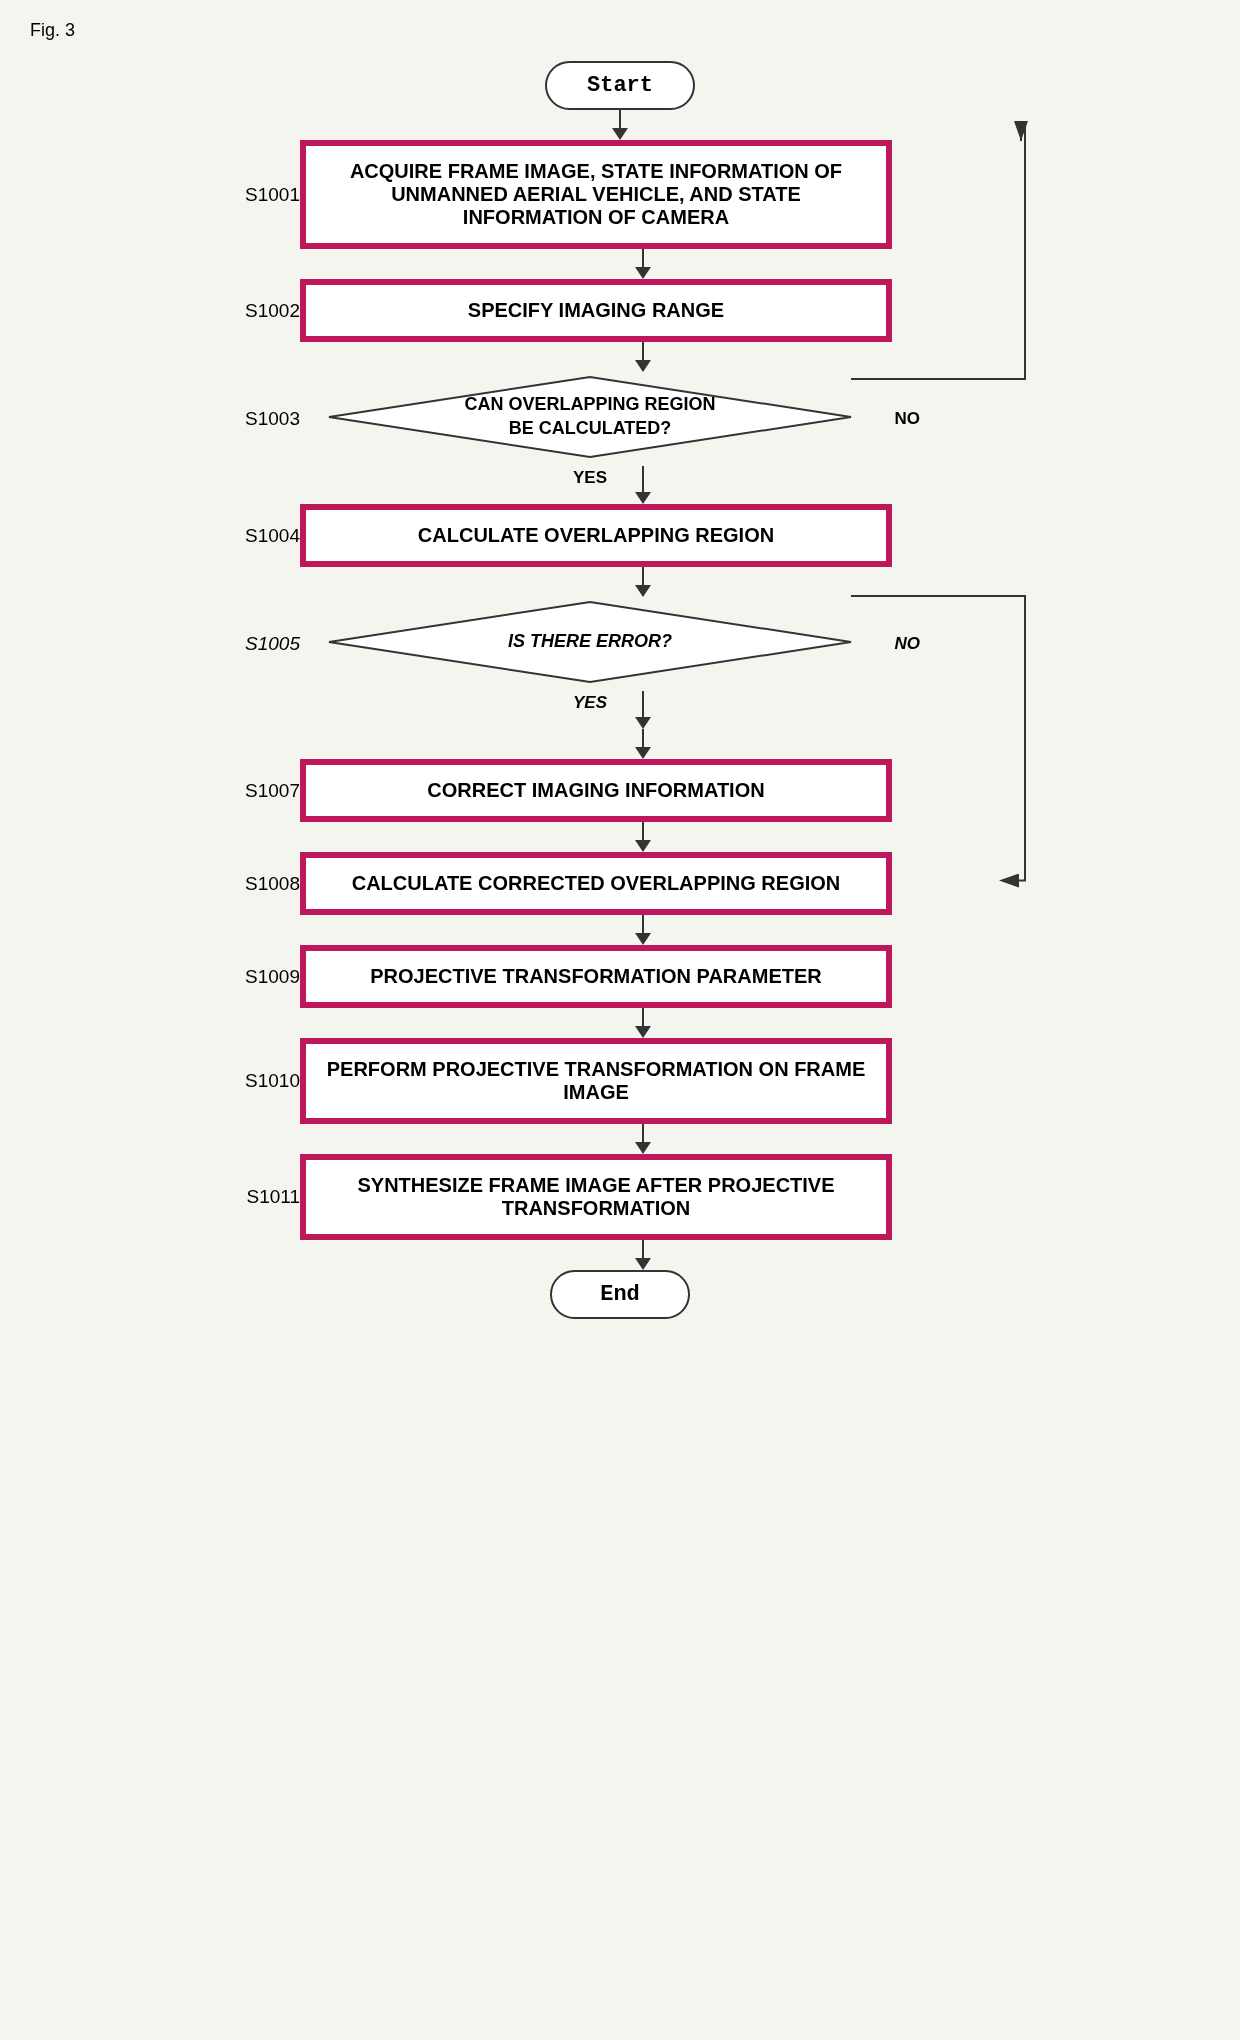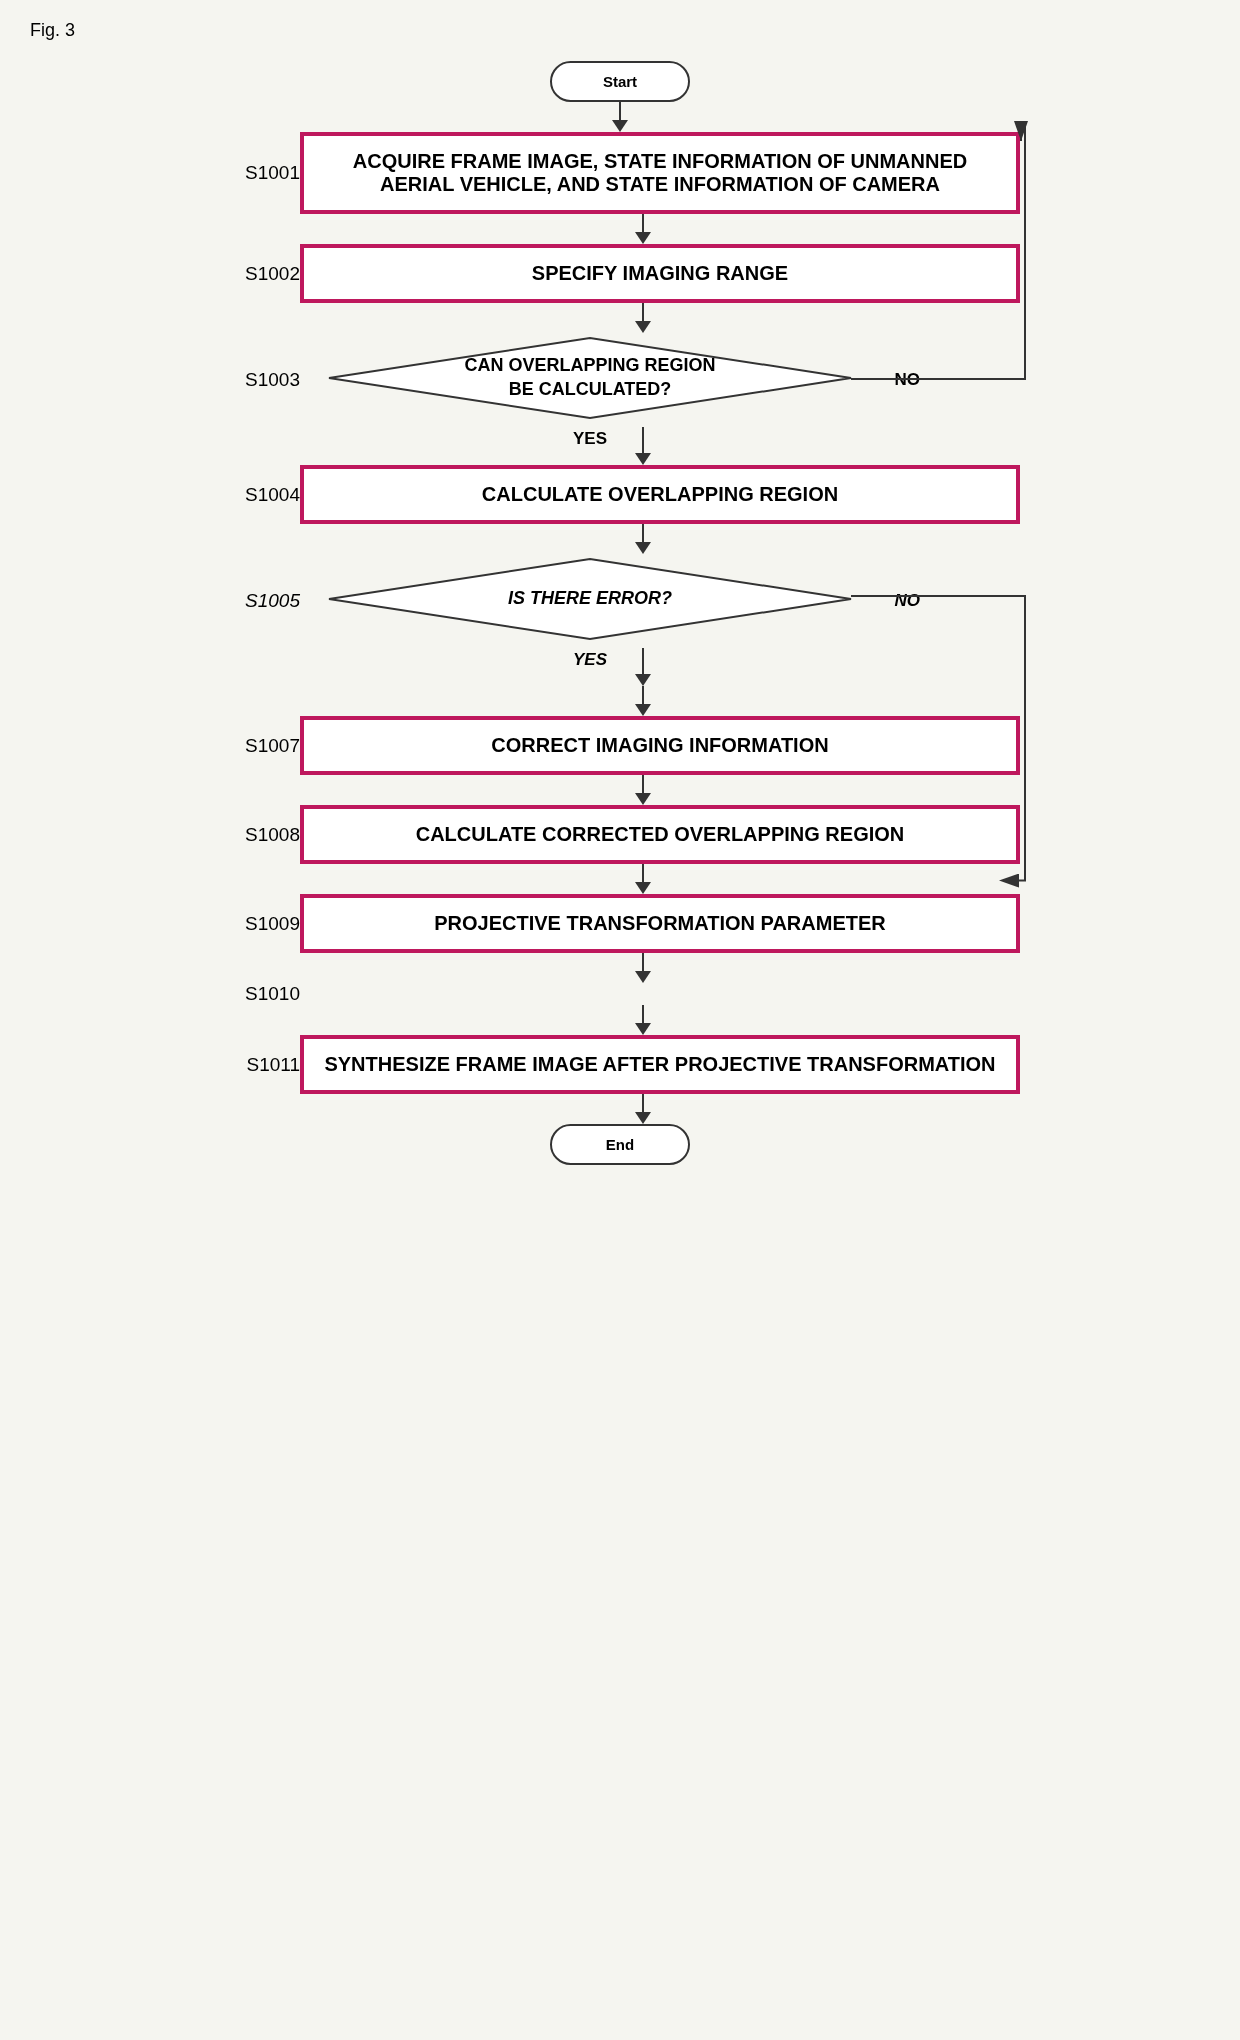--- a/index.html
+++ b/index.html
@@ -27,35 +27,36 @@
       position: relative;
       padding-top: 10px;
     }
 
     
     .terminal {
       border: 2px solid #333;
       border-radius: 30px;
       padding: 10px 40px;
       background: #fff;
-      font-size: 15px;
+      font-size: 22px;
       font-weight: bold;
       text-align: center;
       min-width: 140px;
+      font-family: Liberation Mono, monospace;
     }
 
     
     .process {
-      border: 4px solid #be185d;
+      border: 6px solid #be185d;
       padding: 14px 20px;
       background: #fff;
       font-size: 20px;
       font-weight: bold;
       text-align: center;
-      width: 720px;
+      width: 592px;
     }
 
     
     .step-row {
       display: flex;
       align-items: center;
       width: 820px;
       position: relative;
     }
 
@@ -243,20 +244,23 @@
       </div>
     </div>
 
     <div class="connector" style="height:30px; margin-left:45px;">
       <div class="arrow-seg" style="height:18px;"></div>
       <div class="arrowhead-down"></div>
     </div>
 
     <div class="step-row" id="row-s1010">
       <div class="step-label">S1010</div>
+      <div class="step-content">
+        <div class="process" id="node-s1010">PERFORM PROJECTIVE TRANSFORMATION ON FRAME IMAGE</div>
+      </div>
     </div>
 
     <div class="connector" style="height:30px; margin-left:45px;">
       <div class="arrow-seg" style="height:18px;"></div>
       <div class="arrowhead-down"></div>
     </div>
 
     <div class="step-row" id="row-s1011">
       <div class="step-label">S1011</div>
       <div class="step-content">

